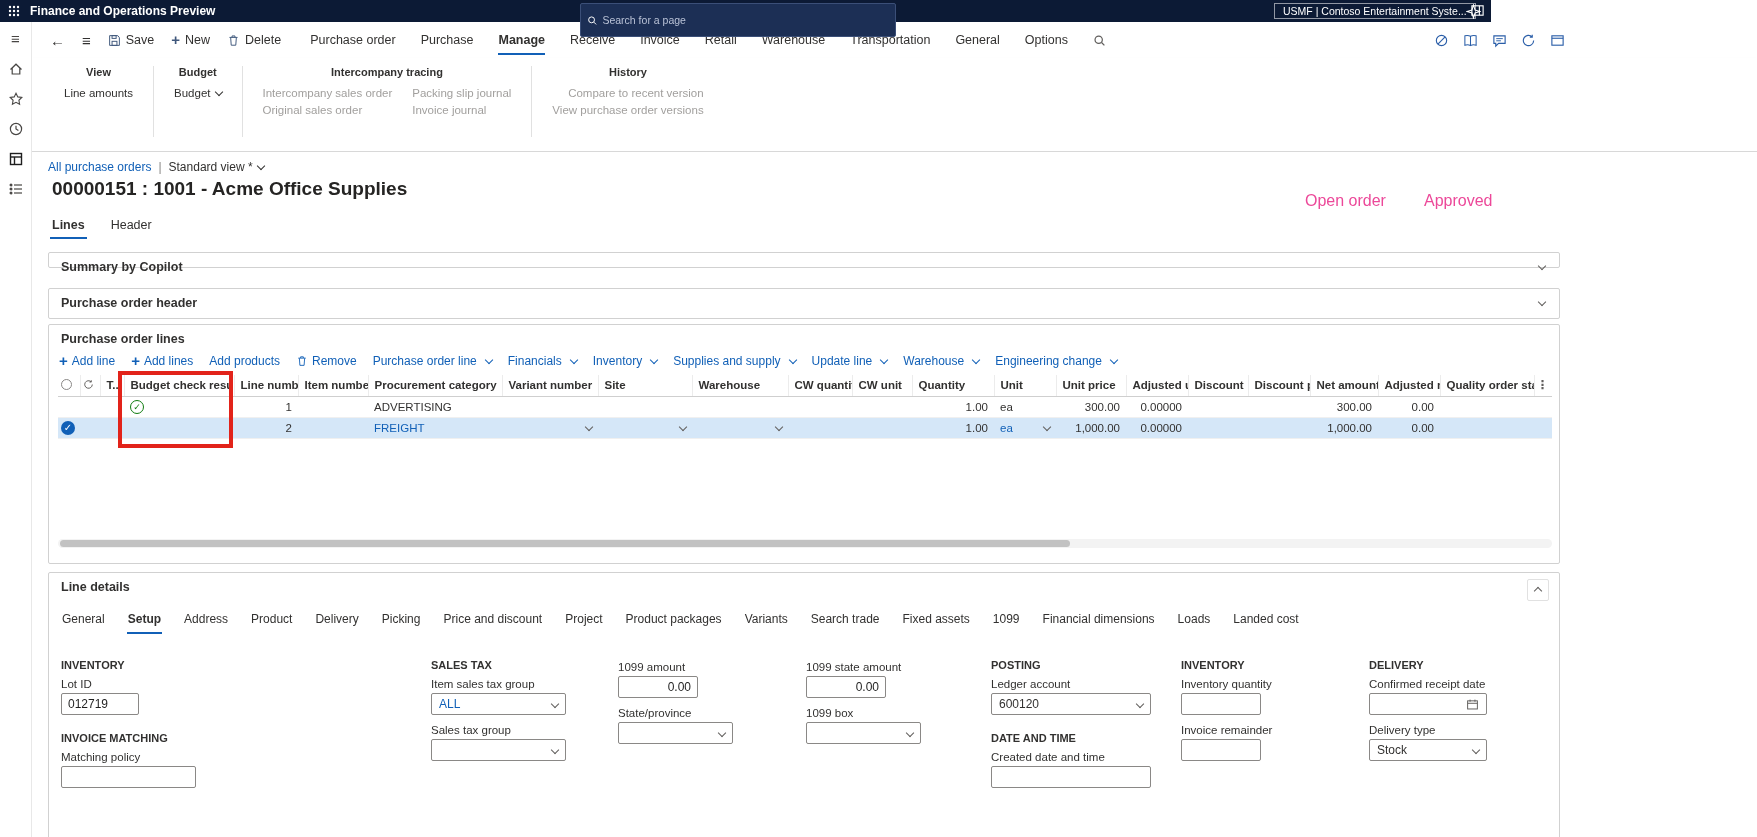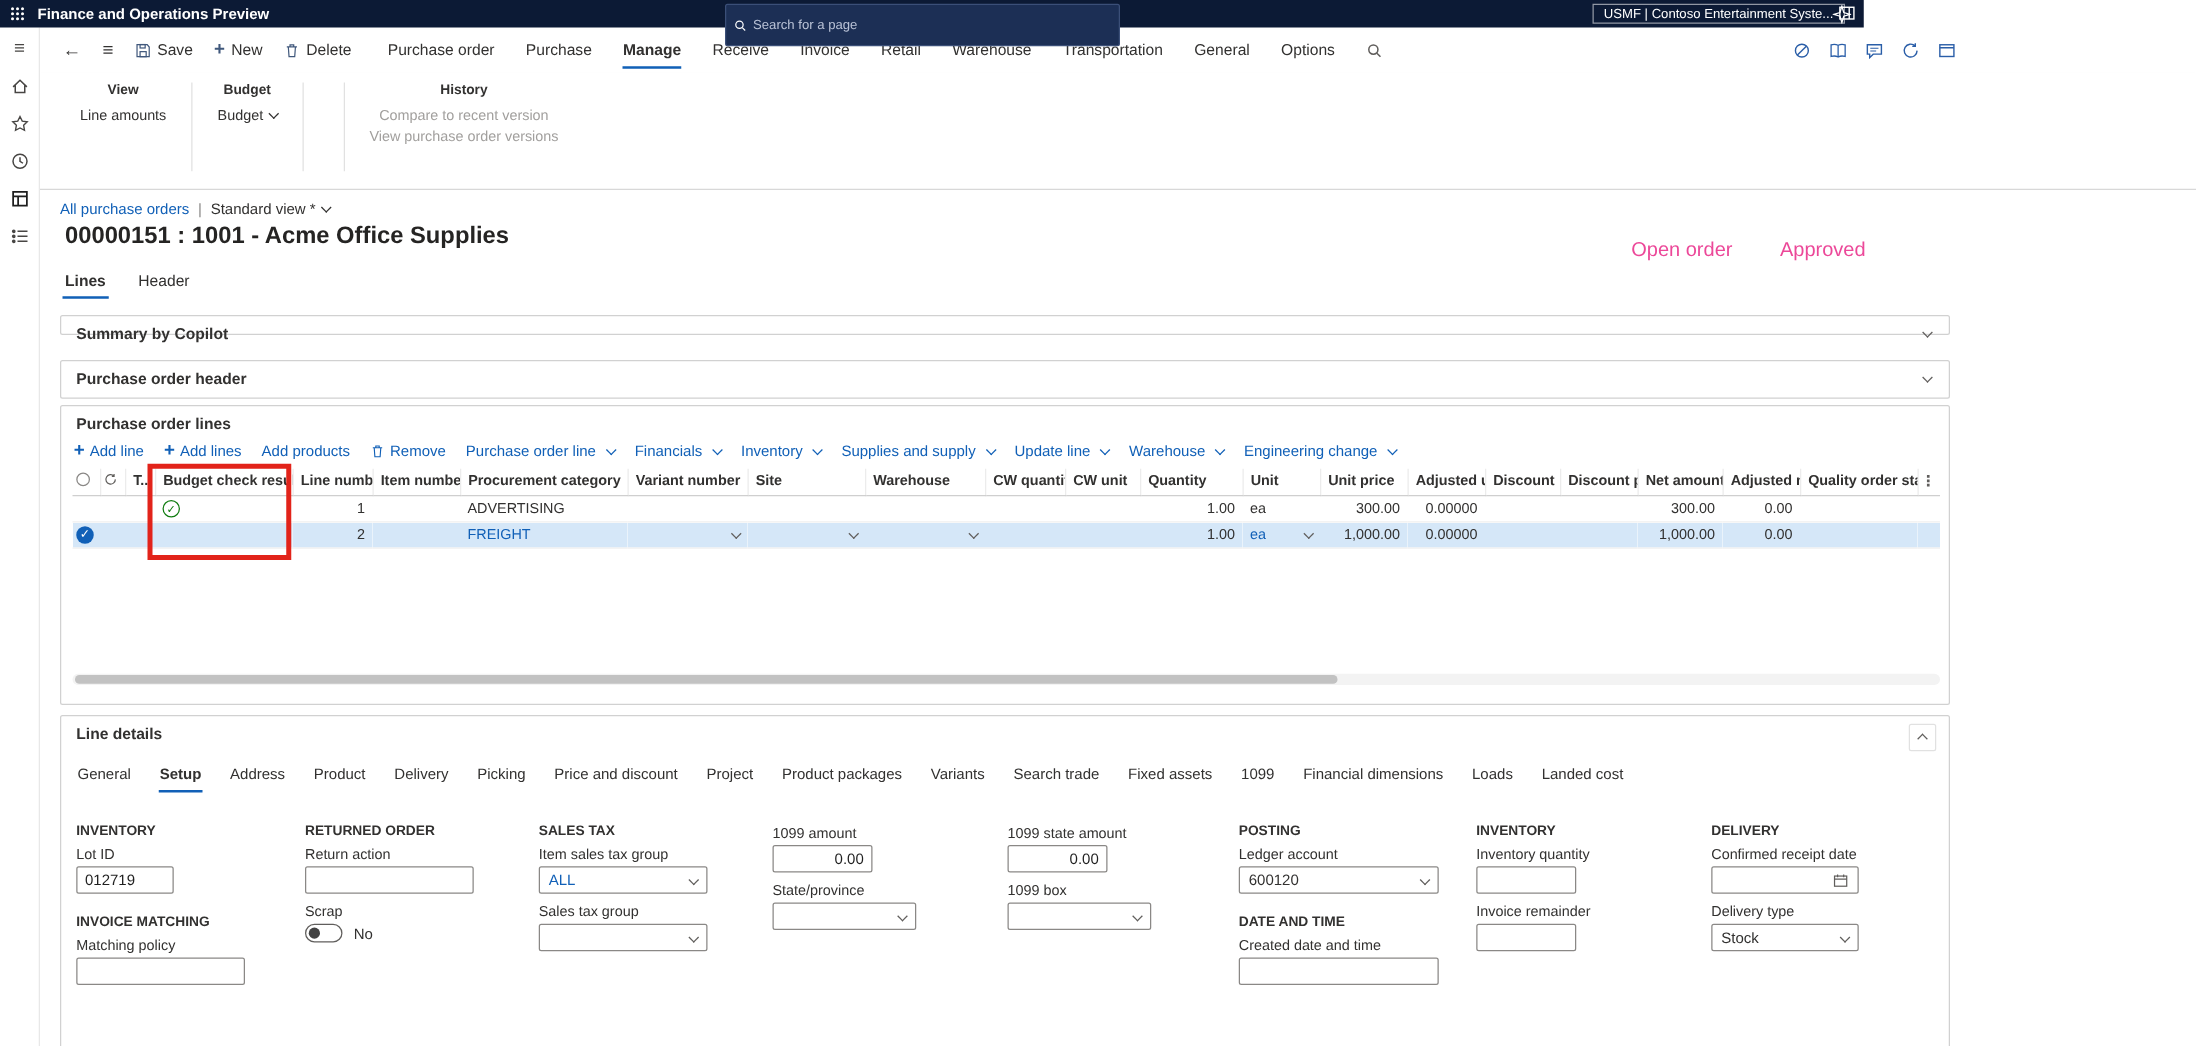--- a/index.html
+++ b/index.html
@@ -306,22 +306,35 @@
   <div class="ribgroup">
     <span class="ribtitle">View</span>
     <span class="ribitem">Line amounts</span>
   </div>
   <div class="rib-divider"></div>
   <div class="ribgroup">
     <span class="ribtitle">Budget</span>
     <span class="ribitem"><span>Budget</span><span class="chev dark"></span></span>
   </div>
   <div class="rib-divider"></div>
+  <div class="ribgroup">
+    <span class="ribtitle">Intercompany tracing</span>
+    <div class="ribcols">
+      <div>
+        <div class="ribitem disabled">Intercompany sales order</div>
+        <div class="ribitem disabled">Original sales order</div>
+      </div>
+      <div>
+        <div class="ribitem disabled">Packing slip journal</div>
+        <div class="ribitem disabled">Invoice journal</div>
+      </div>
+    </div>
+  </div>
   <div class="rib-divider"></div>
-  <div class="ribgroup" style="align-items:center">
+  <div class="ribgroup" style="align-items:flex-end">
     <span class="ribtitle" style="align-self:center">History</span>
     <div class="ribitem disabled">Compare to recent version</div>
     <div class="ribitem disabled">View purchase order versions</div>
   </div>
 </div>
 
 <div class="content">
 
   <div class="breadcrumb">
     <span class="bluelink">All purchase orders</span>
@@ -567,33 +580,20 @@
       <div class="fcol" style="left:12px">
         <div class="ftitle">INVENTORY</div>
         <div class="flabel">Lot ID</div>
         <input class="finput" style="width: 78px;" value="012719">
         <div class="fspacer16"></div>
         <div class="ftitle">INVOICE MATCHING</div>
         <div class="flabel">Matching policy</div>
         <input class="finput" style="width: 135px;" value="">
       </div>
 
-      <div class="fcol" style="left:195px">
-        <div class="ftitle">RETURNED ORDER</div>
-        <div class="flabel">Return action</div>
-        <input class="finput" style="width: 135px;" value="">
-        <div class="fspacer8"></div>
-        <div class="flabel">Scrap</div>
-        <div class="togglerow">
-          <span class="toggle">
-              <span class="knob"></span>
-            </span>
-          <span>No</span>
-        </div>
-      </div>
 
       <div class="fcol" style="left:382px">
         <div class="ftitle">SALES TAX</div>
         <div class="flabel">Item sales tax group</div>
         <div class="combo" style="width:135px">
           <span class="bluelink">ALL</span>
           <span class="chev" style="margin:0"></span>
         </div>
         <div class="fspacer8"></div>
         <div class="flabel">Sales tax group</div>

